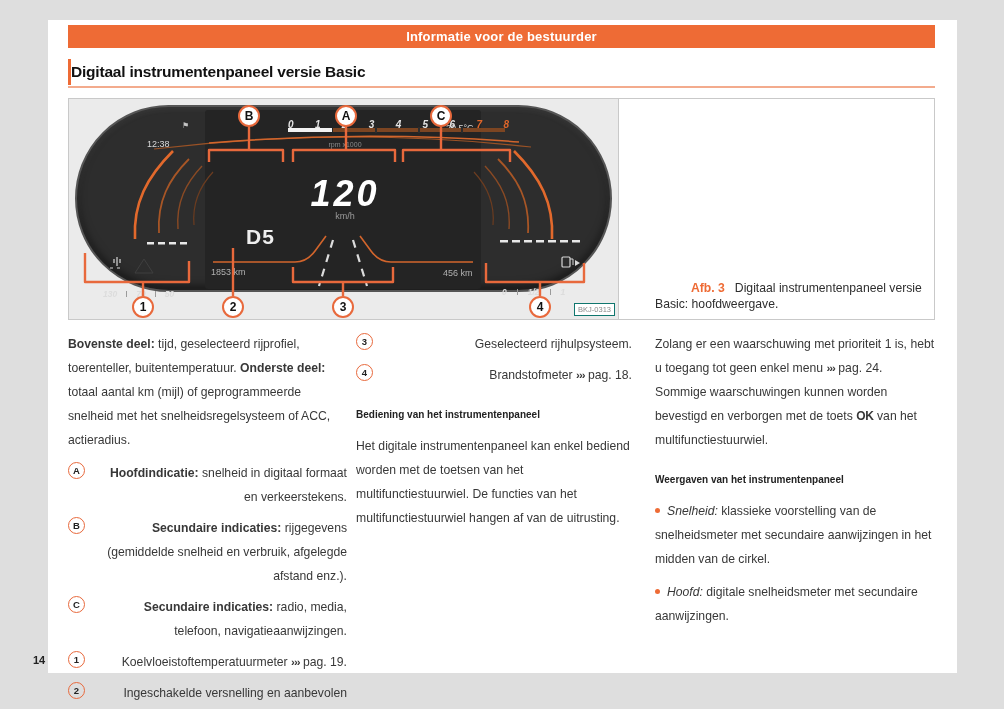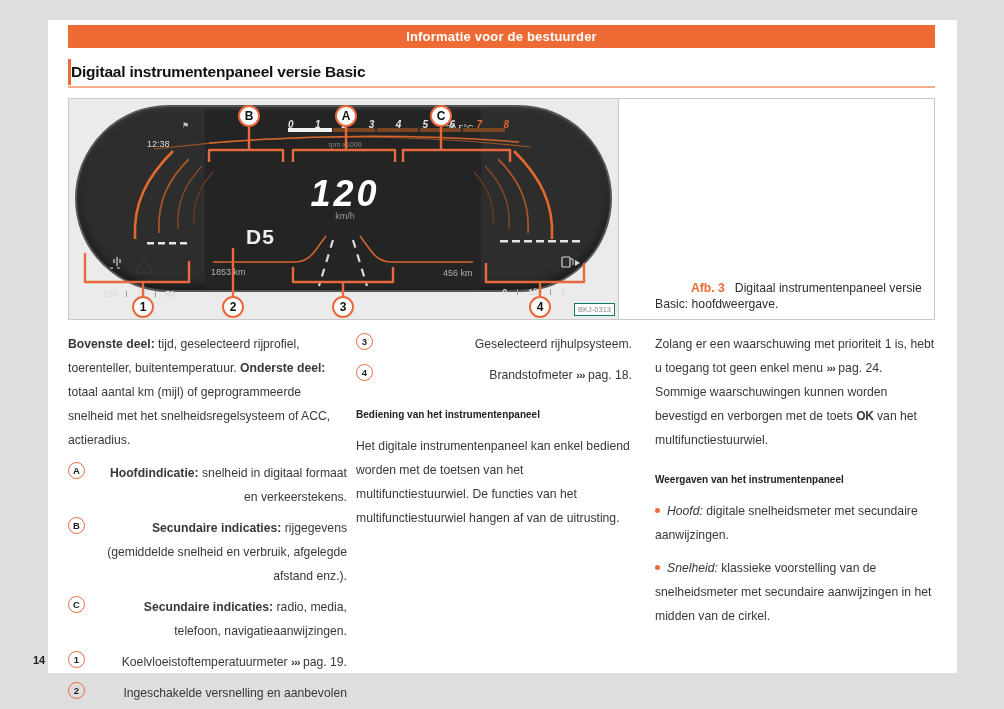--- a/index.html
+++ b/index.html
@@ -254,20 +254,20 @@
           <span class="mk">4</span>
           <span class="txt"><span>Brandstofmeter </span><span class="ref">›››</span><span> pag. 18.</span></span>
         </div>
       <div class="h4">Bediening van het instrumentenpaneel</div>
       <p><span>Het digitale instrumentenpaneel kan enkel bediend worden met de toetsen van het multifunctiestuurwiel. De functies van het multifunctiestuurwiel hangen af van de uitrusting.</span></p>
     </div>
 
     <div class="col col3">
       <p><span>Zolang er een waarschuwing met prioriteit 1 is, hebt u toegang tot geen enkel menu </span><span class="ref">›››</span><span> pag. 24. Sommige waarschuwingen kunnen worden bevestigd en verborgen met de toets </span><span class="key">OK</span><span> van het multifunctiestuurwiel.</span></p>
       <div class="h4">Weergaven van het instrumentenpaneel</div>
+      <p class="bullet"><span class="dot"></span><span><span class="i">Snelheid:</span><span> klassieke voorstelling van de snelheidsmeter met secundaire aanwijzingen in het midden van de cirkel.</span></span></p>
       <p class="bullet"><span class="dot"></span><span><span class="i">Hoofd:</span><span> digitale snelheidsmeter met secundaire aanwijzingen.</span></span></p>
-      <p class="bullet"><span class="dot"></span><span><span class="i">Snelheid:</span><span> klassieke voorstelling van de snelheidsmeter met secundaire aanwijzingen in het midden van de cirkel.</span></span></p>
     </div>
 
   </div>
 
   <div class="pagenum">14</div>
 </div>
 
 </body></html>

